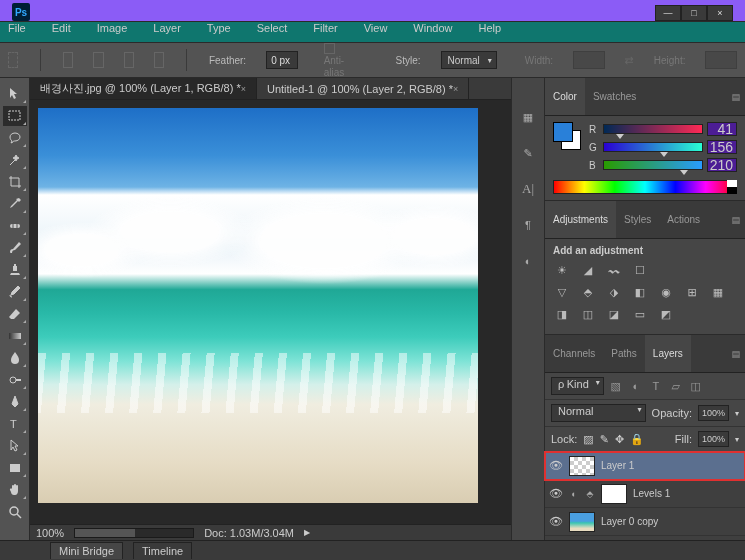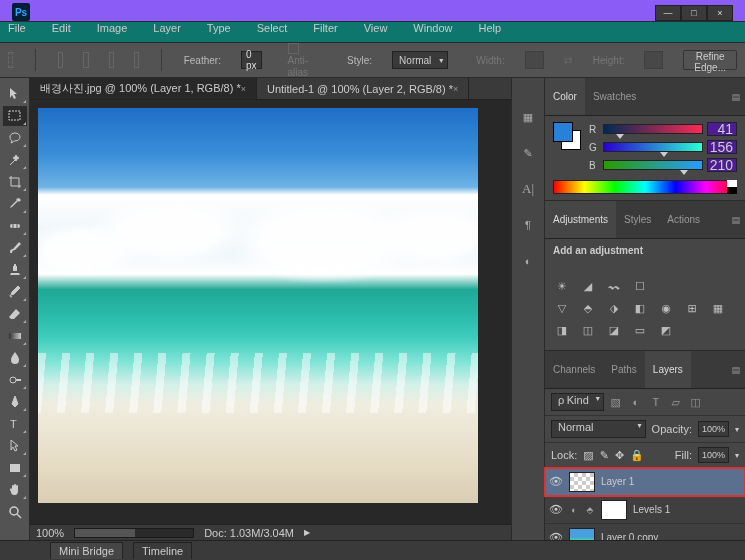--- a/index.html
+++ b/index.html
@@ -52,21 +52,21 @@
 .bg-sw{position:absolute;bottom:0;right:0;width:20px;height:20px;background:#fff;border:1px solid #000}
 .sliders{flex:1;display:flex;flex-direction:column;gap:4px}
 .srow{display:flex;align-items:center;gap:4px}
 .srow .lab{width:10px;font-size:10px}
 .srow .bar{flex:1;height:10px;position:relative;border:1px solid #222}
 .srow .bar .tri{position:absolute;top:9px;width:0;height:0;border-left:4px solid transparent;border-right:4px solid transparent;border-top:5px solid #ccc;transform:translateX(-50%)}
 .srow .val{width:30px;height:14px;background:#4c1d95;border:1px solid #222;font-size:14px;display:flex;align-items:center;justify-content:flex-end;padding:0 3px}
 .spectrum{height:14px;margin:2px 8px 6px;background:linear-gradient(90deg,#f00,#ff0,#0f0,#0ff,#00f,#f0f,#f00);border:1px solid #222;position:relative}
 .spectrum::before{content:"";position:absolute;right:-1px;top:-1px;bottom:-1px;width:10px;background:linear-gradient(180deg,#fff 50%,#000 50%)}
 .adj-body{padding:6px 8px}
-.adj-title{font-size:10px;font-weight:bold;margin-bottom:22px}
+.adj-title{font-size:10px;font-weight:bold;margin-bottom:6px}
 .adj-row{display:flex;gap:8px;margin-bottom:6px;justify-content:flex-start}
 .adj-row span{width:18px;height:16px;display:flex;align-items:center;justify-content:center;color:#bbb;cursor:default}
 .layers-body{display:flex;flex-direction:column}
 .lrow1{display:flex;align-items:center;padding:4px 6px;gap:4px;border-bottom:1px solid #333}
 .lrow1 .kind{background:#3a3a3a;border:1px solid #222;height:18px;padding:0 14px 0 6px;font-size:9px;position:relative}
 .lrow1 .kind::after{content:"▾";position:absolute;right:3px;font-size:8px}
 .lrow1 .fico{width:16px;height:16px;display:flex;align-items:center;justify-content:center;color:#999}
 .lrow2,.lrow3{display:flex;align-items:center;padding:4px 6px;gap:6px;border-bottom:1px solid #333;font-size:9px}
 .lrow2 .blend{flex:1;background:#3a3a3a;border:1px solid #222;height:18px;padding:0 14px 0 6px;position:relative}
 .lrow2 .blend::after{content:"▾";position:absolute;right:3px;font-size:8px}
@@ -122,21 +122,20 @@
   <span class="opt-label">Feather:</span>
   <span class="opt-input">0 px</span>
   <span style="margin-left:6px"><span class="opt-check"></span><span class="opt-label" style="color:#777">Anti-alias</span></span>
   <span class="opt-label" style="margin-left:19px">Style:</span>
   <span class="opt-select">Normal</span>
   <span class="opt-label" style="color:#777;margin-left:8px">Width:</span>
   <span class="opt-input" style="opacity:.4"></span>
   <span style="color:#666">⇄</span>
   <span class="opt-label" style="color:#777">Height:</span>
   <span class="opt-input" style="opacity:.4"></span>
-  <button class="refine-btn">Refine Edge...</button>
 </div>
 
 <div class="workspace">
 
   <div class="toolbox">
     <div class="tool">
         <svg viewBox="0 0 16 16">
           <path d="M3 2l0 10 2-3 2 4 2-1-2-4 3 0z" fill="#ccc"></path>
         </svg>
         <span class="corner"></span>

